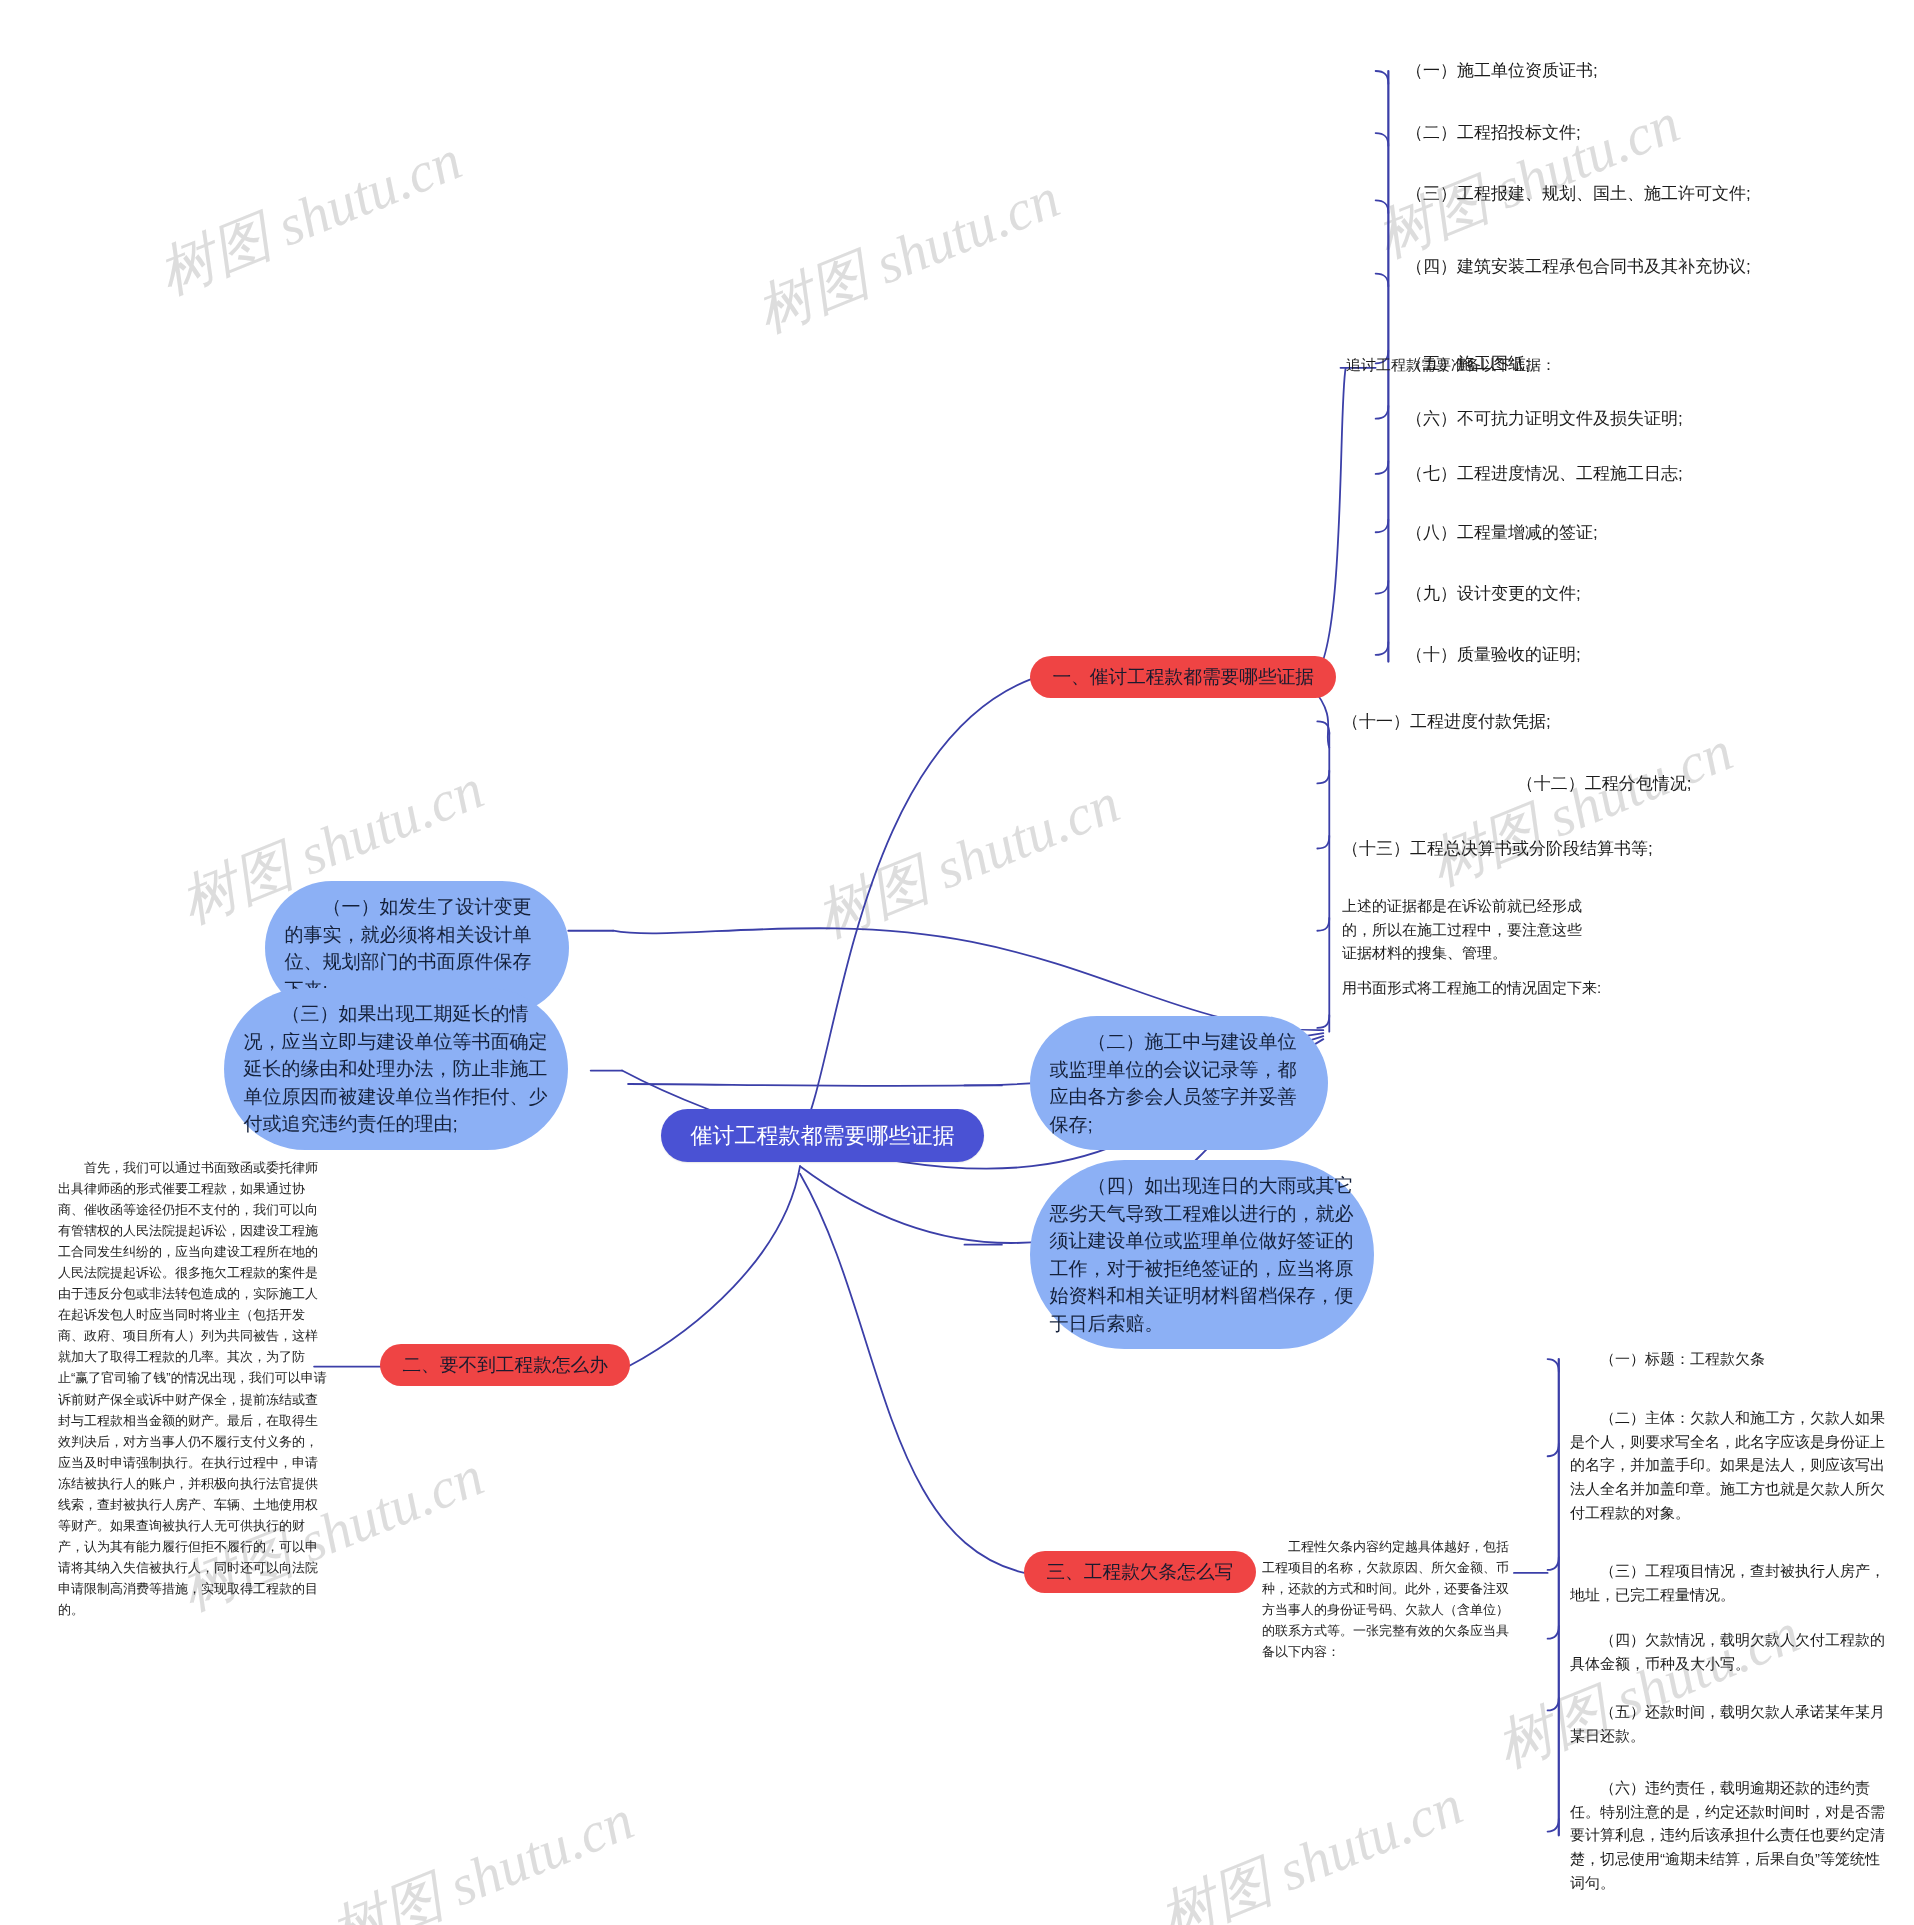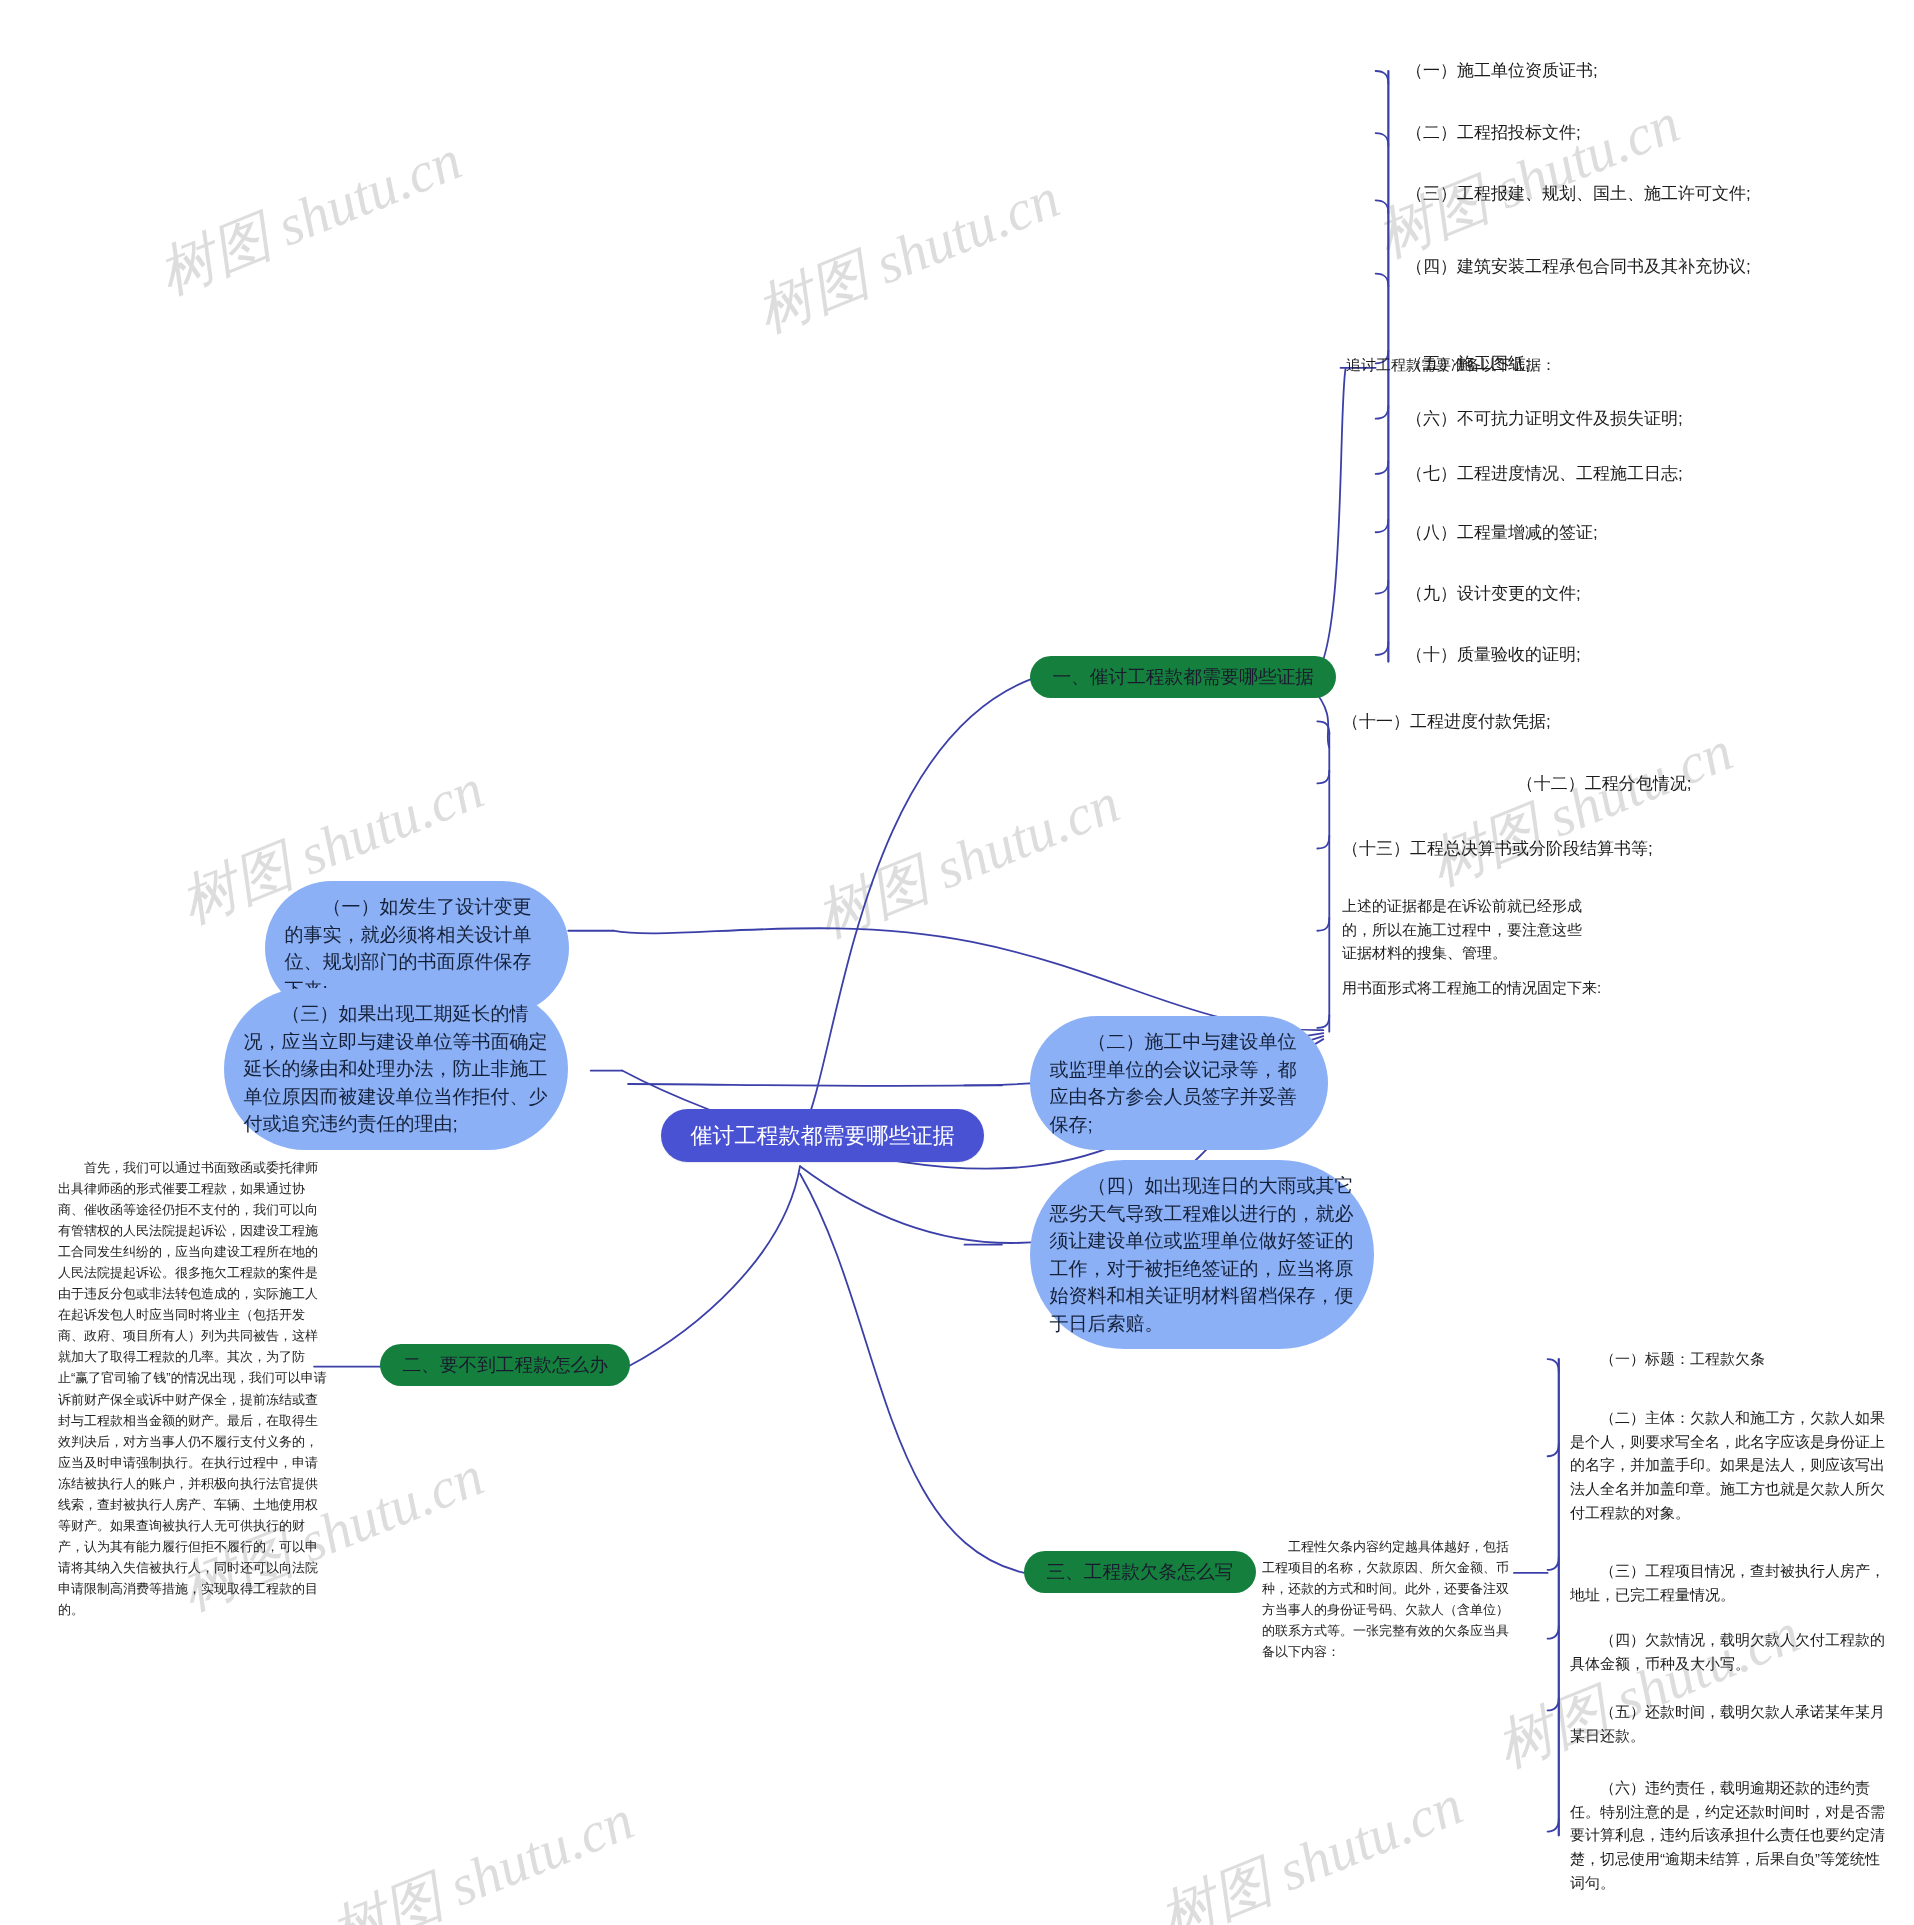--- a/index.html
+++ b/index.html
@@ -43,21 +43,21 @@
   }
   .root {
     background:#4a52d4;
     color:#ffffff;
     font-size:22px;
     line-height:1.32;
     padding:12px 19.4px;
     box-shadow:0 0.7px 1.5px rgba(0,0,0,.12);
   }
   .branch {
-    background:#15803d;
+    background:#ef4444;
     color:#1a1a2e;
     font-size:18.7px;
     line-height:1.3;
     padding:9px 22.4px;
     white-space:nowrap;
   }
   .leafpill {
     background:#8cb0f5;
     color:#14203a;
     font-size:19px;

